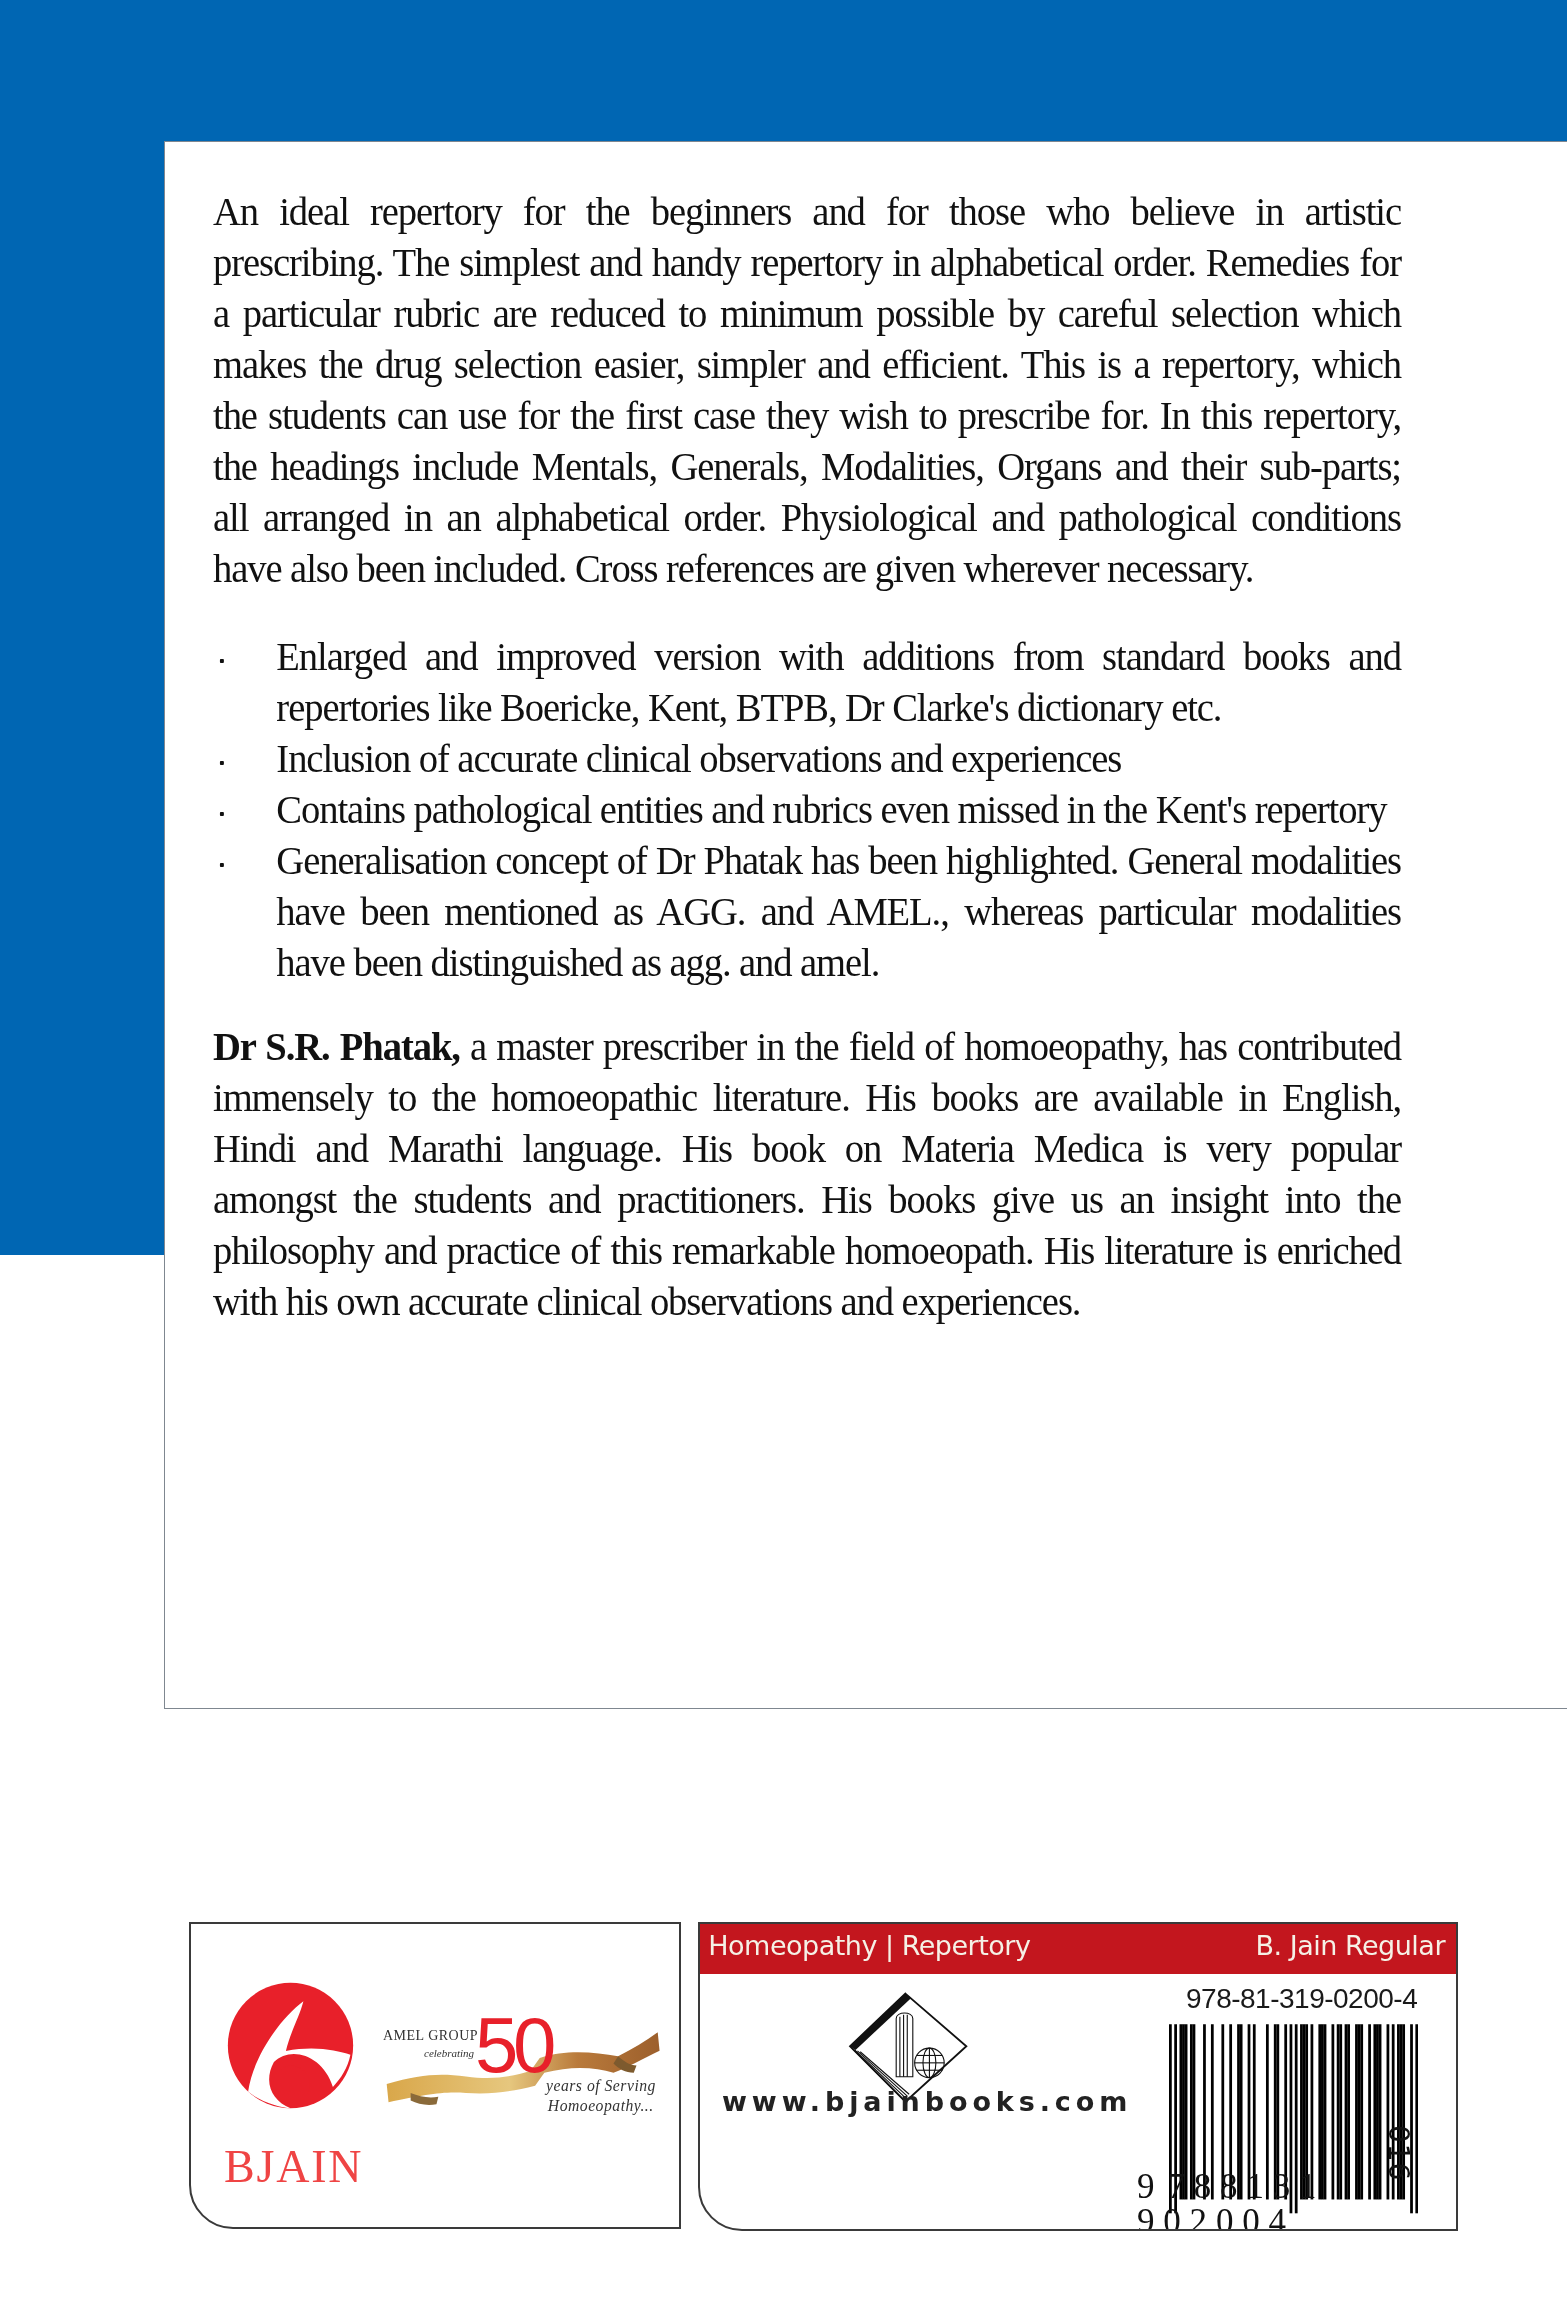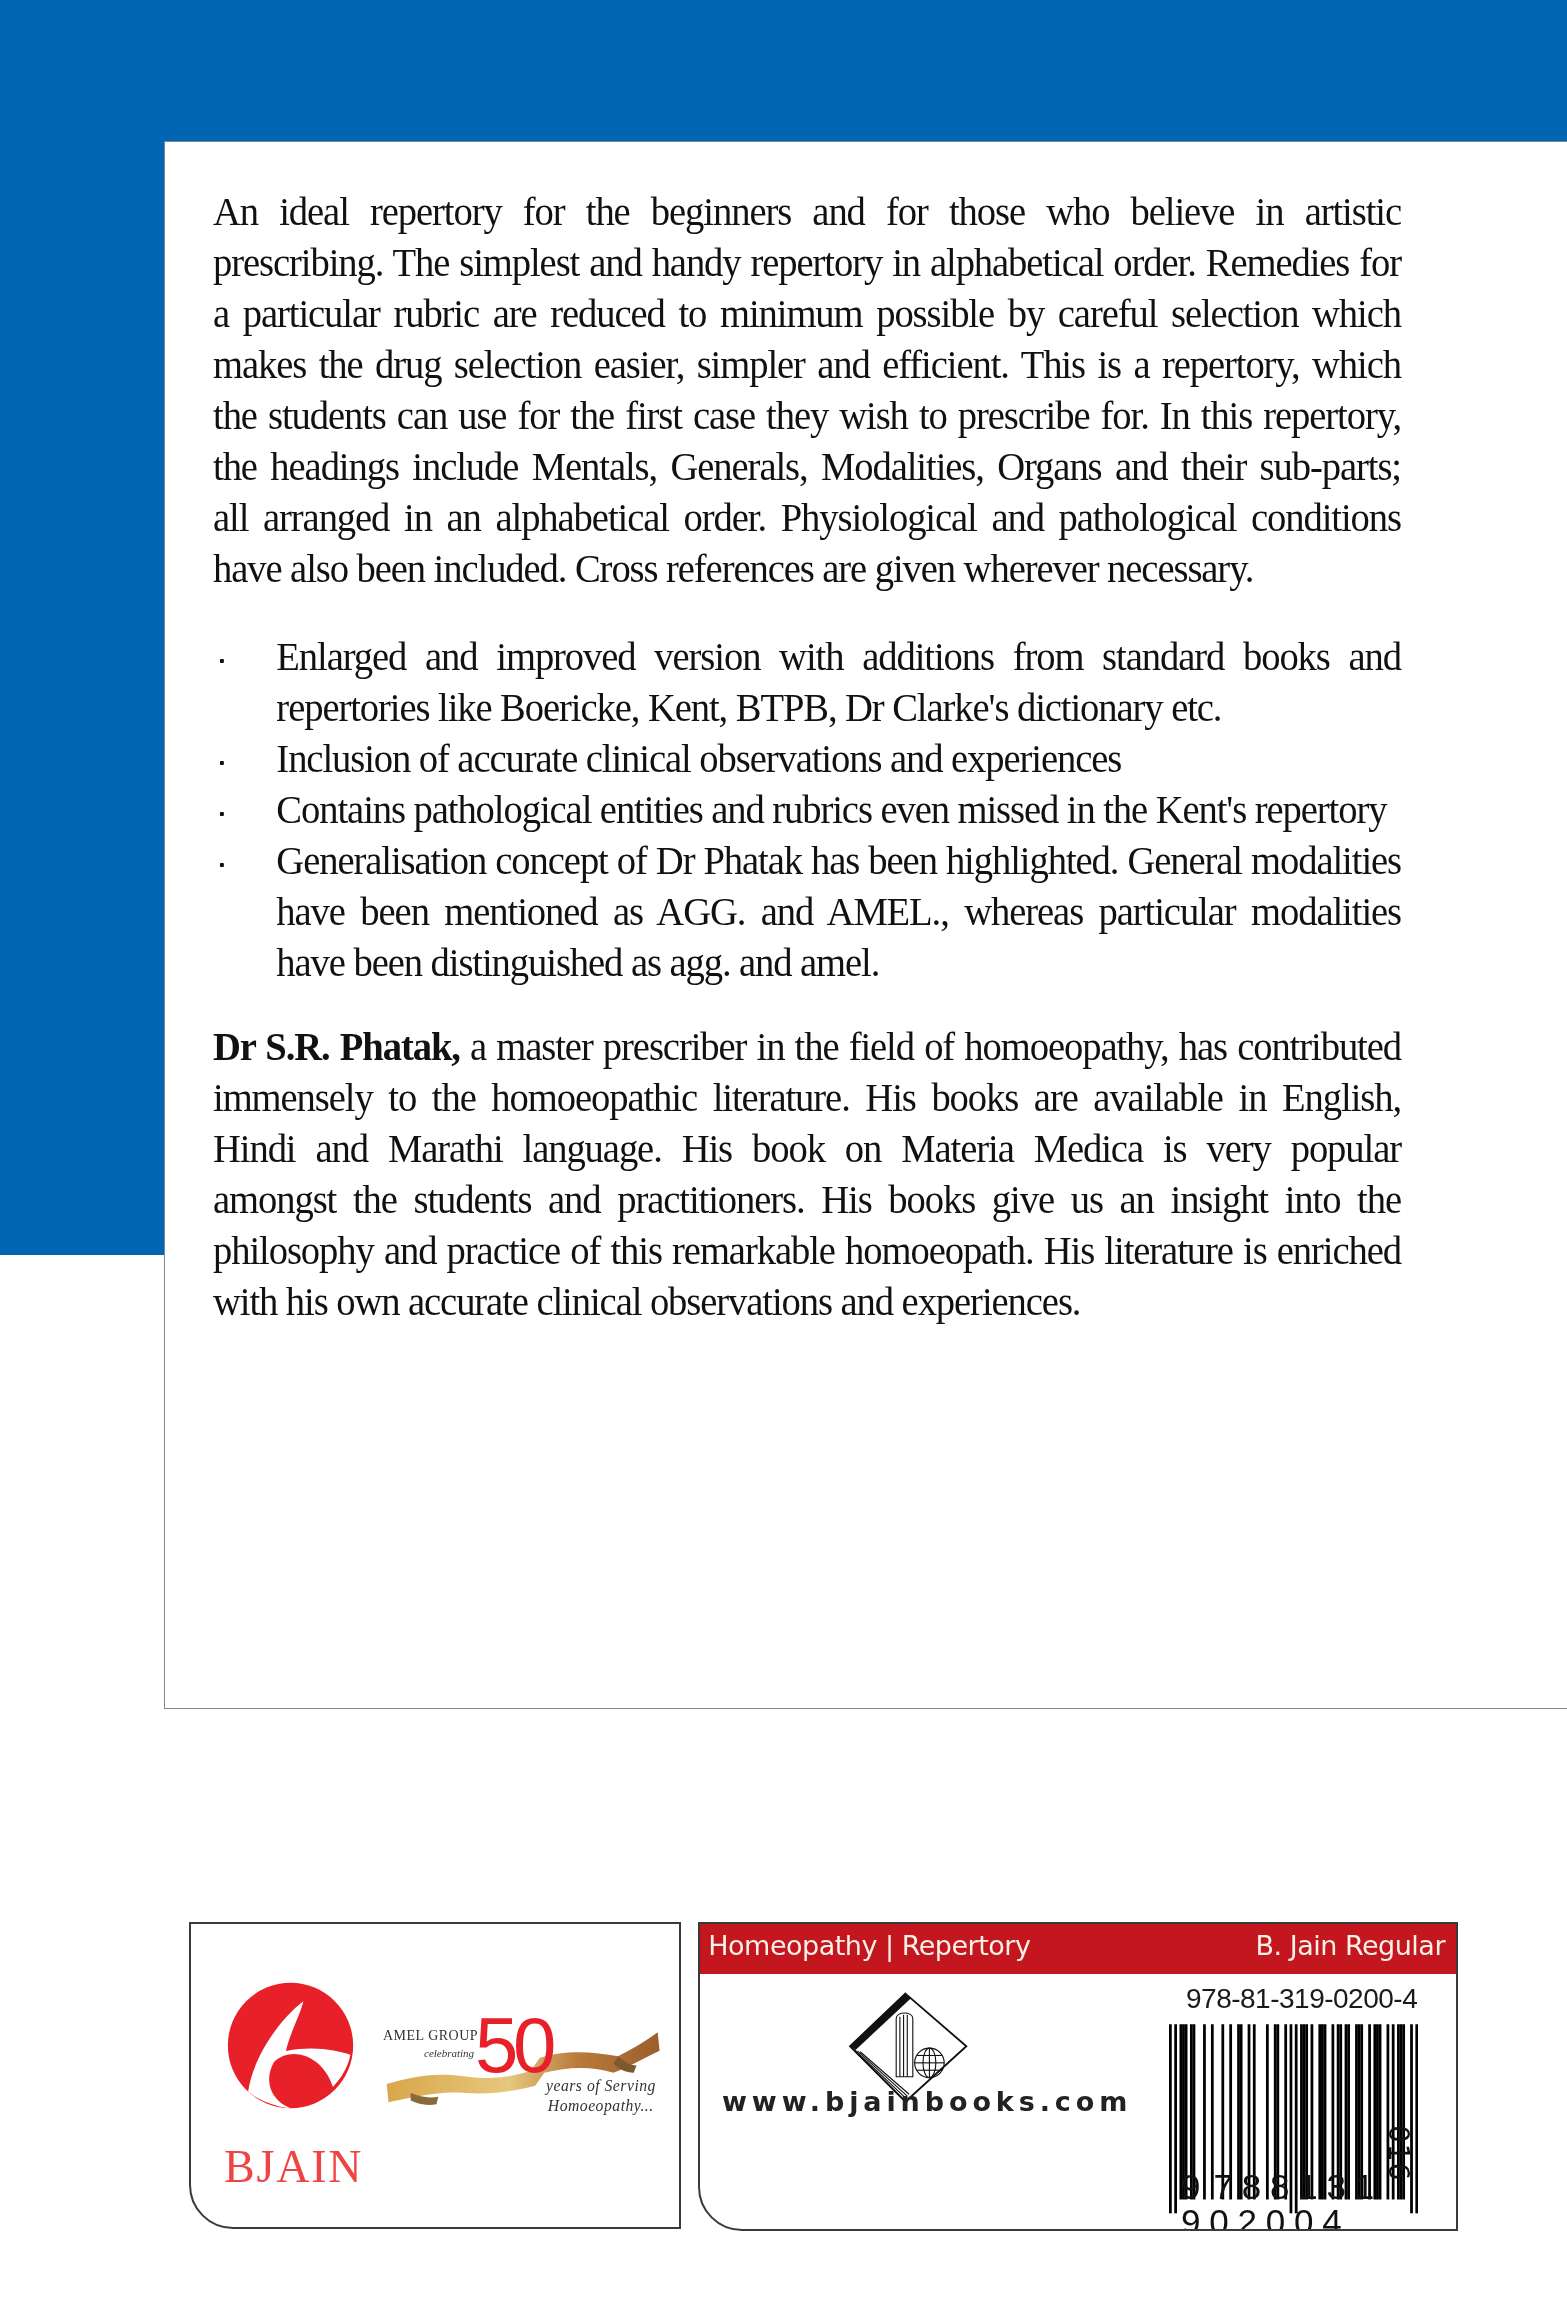--- a/index.html
+++ b/index.html
@@ -80,21 +80,21 @@
     position: absolute; left: 22px; top: 162px; font-size: 27px; letter-spacing: 4.9px;
     color: #222; font-family: "DejaVu Sans", sans-serif; font-weight: 700;
   }
   .isbn-text {
     position: absolute; left: 486px; top: 59px; font-size: 28px; color: #1a1a1a;
     font-family: Liberation Sans, sans-serif; letter-spacing: -0.5px;
   }
   .barcode { position: absolute; left: 469px; top: 100px; width: 249px; height: 196px; }
   .barcode-digits {
     position: absolute; left: 437px; top: 245px; font-size: 35px; color: #111;
-    font-family: Liberation Sans, sans-serif; letter-spacing: 7.4px; line-height: 1; margin-left: 44px;
+    font-family: Liberation Serif, serif; letter-spacing: 7.4px; line-height: 1;
   }
   .price-code {
     position: absolute; left: 715px; top: 201px; font-size: 28px; color: #111;
     font-family: "DejaVu Sans", sans-serif; transform: rotate(90deg); transform-origin: left top;
     letter-spacing: 0.9px;
   }
 </style>
 </head>
 <body>
 

